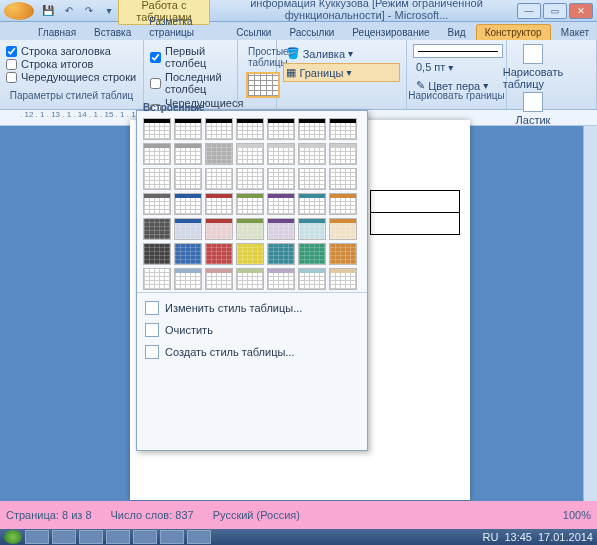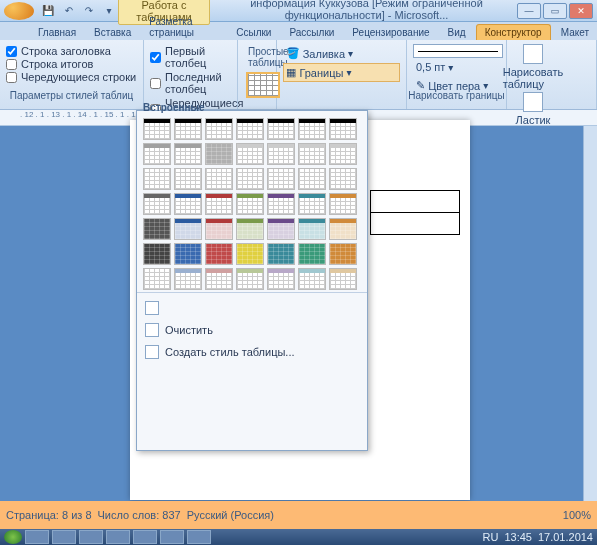--- a/index.html
+++ b/index.html
@@ -41,21 +41,21 @@
 .gallery-header{font-size:10px;color:#3b5a82;padding:3px 6px;font-weight:bold}
 .gallery-grid{padding:2px 6px;display:flex;flex-wrap:wrap;gap:3px}
 .tstyle{width:28px;height:22px;border:1px solid #bbb;background:#fff;position:relative;overflow:hidden}
 .tstyle::before{content:"";position:absolute;inset:0;background:repeating-linear-gradient(0deg,#ccc 0 1px,transparent 1px 4px),repeating-linear-gradient(90deg,#ccc 0 1px,transparent 1px 5px)}
 .tstyle.hdr::after{content:"";position:absolute;left:0;right:0;top:0;height:4px;background:var(--hc,#333)}
 .tstyle.solid{background:var(--bg,#666)}
 .tstyle.solid::before{background:repeating-linear-gradient(0deg,#fff3 0 1px,transparent 1px 4px),repeating-linear-gradient(90deg,#fff3 0 1px,transparent 1px 5px)}
 .gallery-menu{border-top:1px solid #c0d0e4;padding:4px 0}
 .menu-item{padding:4px 8px;font-size:10px;color:#2a3a55;display:flex;align-items:center;gap:6px}
 .menu-item .mi-ico{width:14px;height:14px;border:1px solid #8aa7c8;background:#fff}
-.statusbar{position:absolute;left:0;right:0;bottom:16px;height:14px;background:#fdba74;display:flex;align-items:center;padding:14px 6px;font-size:10px;color:#3b5a82;gap:6px}
+.statusbar{position:absolute;left:0;right:0;bottom:16px;height:14px;background:#f9a8d4;display:flex;align-items:center;padding:14px 6px;font-size:10px;color:#3b5a82;gap:19px}
 .statusbar .sp{flex:1}
 .taskbar{position:absolute;left:0;right:0;bottom:0;height:16px;background:linear-gradient(#4a6a95,#2a4a75);display:flex;align-items:center;padding:0 4px;gap:3px}
 .start{width:18px;height:14px;background:radial-gradient(circle,#7ec44a,#2a7a2a);border-radius:50%}
 .task{width:24px;height:14px;background:#6a8ab5;border:1px solid #8aa7c8}
 .tray{margin-left:auto;color:#e0ecf8;font-size:9px;display:flex;align-items:center;gap:6px}
 .vscroll{position:absolute;right:0;top:126px;bottom:30px;width:14px;background:#d0e0f2;border-left:1px solid #9db9d9}
 </style>
 </head>
 <body>
 
@@ -227,20 +227,21 @@
     <div class="tstyle hdr" style="--hc:#9ab0d0"></div>
     <div class="tstyle hdr" style="--hc:#d0a0a0"></div>
     <div class="tstyle hdr" style="--hc:#b8c898"></div>
     <div class="tstyle hdr" style="--hc:#b8a8c8"></div>
     <div class="tstyle hdr" style="--hc:#a0c8d0"></div>
     <div class="tstyle hdr" style="--hc:#e0c8a0"></div>
   </div>
   <div class="gallery-menu">
     <div class="menu-item">
         <div class="mi-ico"></div>
+        <span>Изменить стиль таблицы...</span>
       </div>
     <div class="menu-item">
         <div class="mi-ico"></div>
         <span>Очистить</span>
       </div>
     <div class="menu-item">
         <div class="mi-ico"></div>
         <span>Создать стиль таблицы...</span>
       </div>
   </div>

